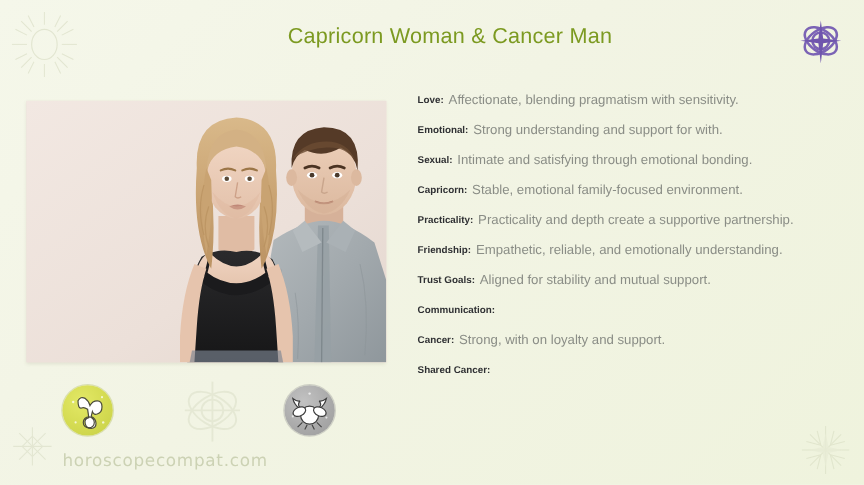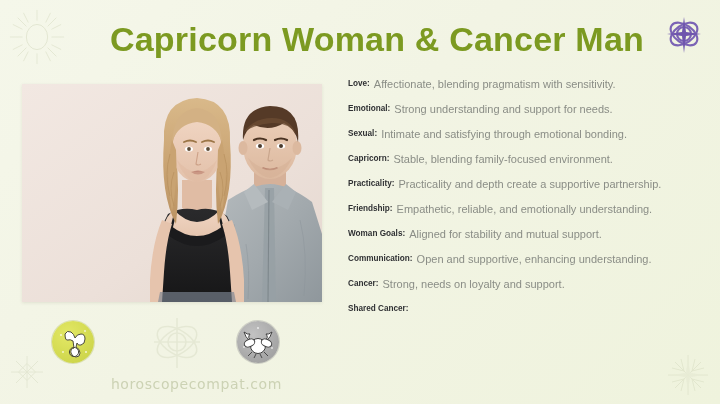--- a/index.html
+++ b/index.html
@@ -40,22 +40,22 @@
     height: 52px;
   }
 
   
   .title {
     position: absolute;
     left: 110px;
     top: 20px;
     width: 530px;
     text-align: center;
-    font-size: 34px;
-    font-weight: bold;
+    font-size: 18px;
+    font-weight: normal;
     color: #7c9a21;
     letter-spacing: 0.2px;
     line-height: 1.15;
     white-space: nowrap;
   }
 
   
   .photo-card {
     position: absolute;
     left: 22px;
@@ -130,21 +130,21 @@
     opacity: 0.14;
     pointer-events: none;
   }
 
   
   .watermark-text {
     position: absolute;
     left: 52px;
     top: 376px;
     width: 230px;
-    text-align: right;
+    text-align: left;
     font-size: 14px;
     color: #ccd2b4;
     letter-spacing: 0.6px;
     font-family: "DejaVu Sans", sans-serif;
   }
 </style>
 </head>
 <body>
 
 <div class="slide">
@@ -348,49 +348,48 @@
     </svg>
   </div>
 
   <div class="traits">
     <div class="trait-row">
       <span class="trait-label">Love:</span>
       <span class="trait-text">Affectionate, blending pragmatism with sensitivity.</span>
     </div>
     <div class="trait-row">
       <span class="trait-label">Emotional:</span>
-      <span class="trait-text">Strong understanding and support for needs.</span>
+      <span class="trait-text">Strong understanding and support for with.</span>
     </div>
     <div class="trait-row">
       <span class="trait-label">Sexual:</span>
       <span class="trait-text">Intimate and satisfying through emotional bonding.</span>
     </div>
     <div class="trait-row">
       <span class="trait-label">Capricorn:</span>
-      <span class="trait-text">Stable, blending family-focused environment.</span>
+      <span class="trait-text">Stable, emotional family-focused environment.</span>
     </div>
     <div class="trait-row">
       <span class="trait-label">Practicality:</span>
       <span class="trait-text">Practicality and depth create a supportive partnership.</span>
     </div>
     <div class="trait-row">
       <span class="trait-label">Friendship:</span>
       <span class="trait-text">Empathetic, reliable, and emotionally understanding.</span>
     </div>
     <div class="trait-row">
-      <span class="trait-label">Woman Goals:</span>
+      <span class="trait-label">Trust Goals:</span>
       <span class="trait-text">Aligned for stability and mutual support.</span>
     </div>
     <div class="trait-row">
       <span class="trait-label">Communication:</span>
-      <span class="trait-text">Open and supportive, enhancing understanding.</span>
     </div>
     <div class="trait-row">
       <span class="trait-label">Cancer:</span>
-      <span class="trait-text">Strong, needs on loyalty and support.</span>
+      <span class="trait-text">Strong, with on loyalty and support.</span>
     </div>
     <div class="trait-row">
       <span class="trait-label">Shared Cancer:</span>
     </div>
   </div>
 
   <div class="watermark-logo">
     <svg viewBox="0 0 78 56">
       <g fill="none" stroke="#9aa47a" stroke-width="1.6">
         <ellipse cx="39" cy="28" rx="22" ry="12" transform="rotate(32 39 28)"></ellipse>

